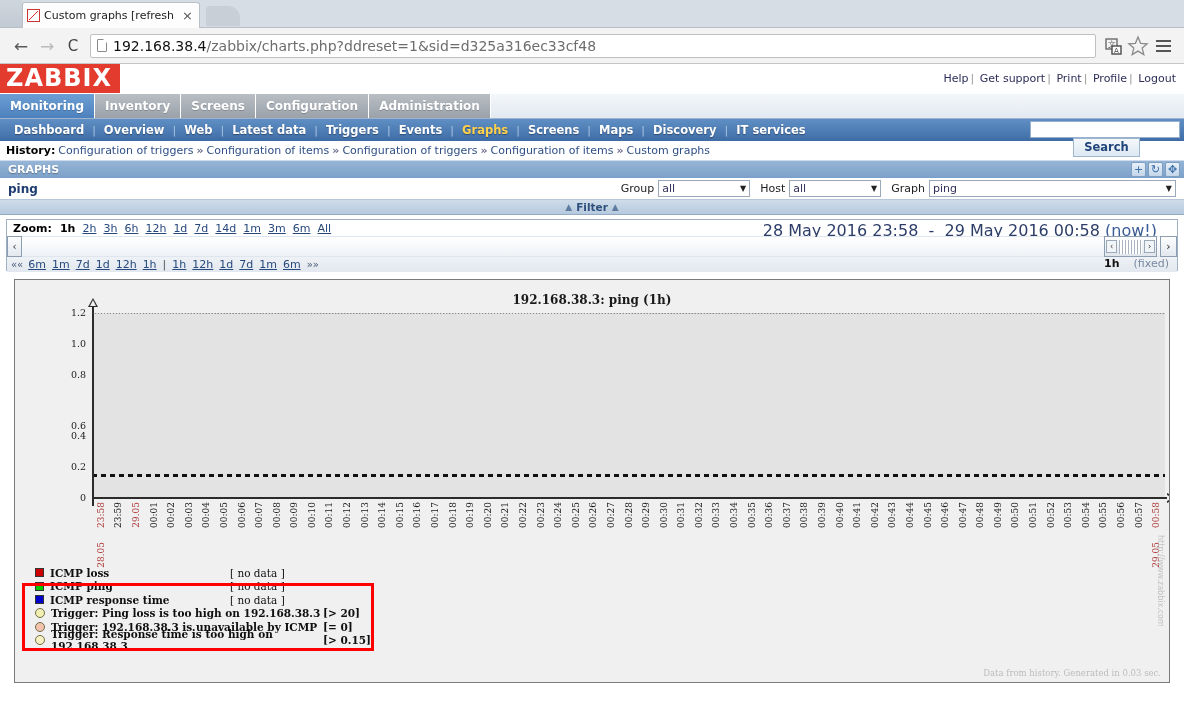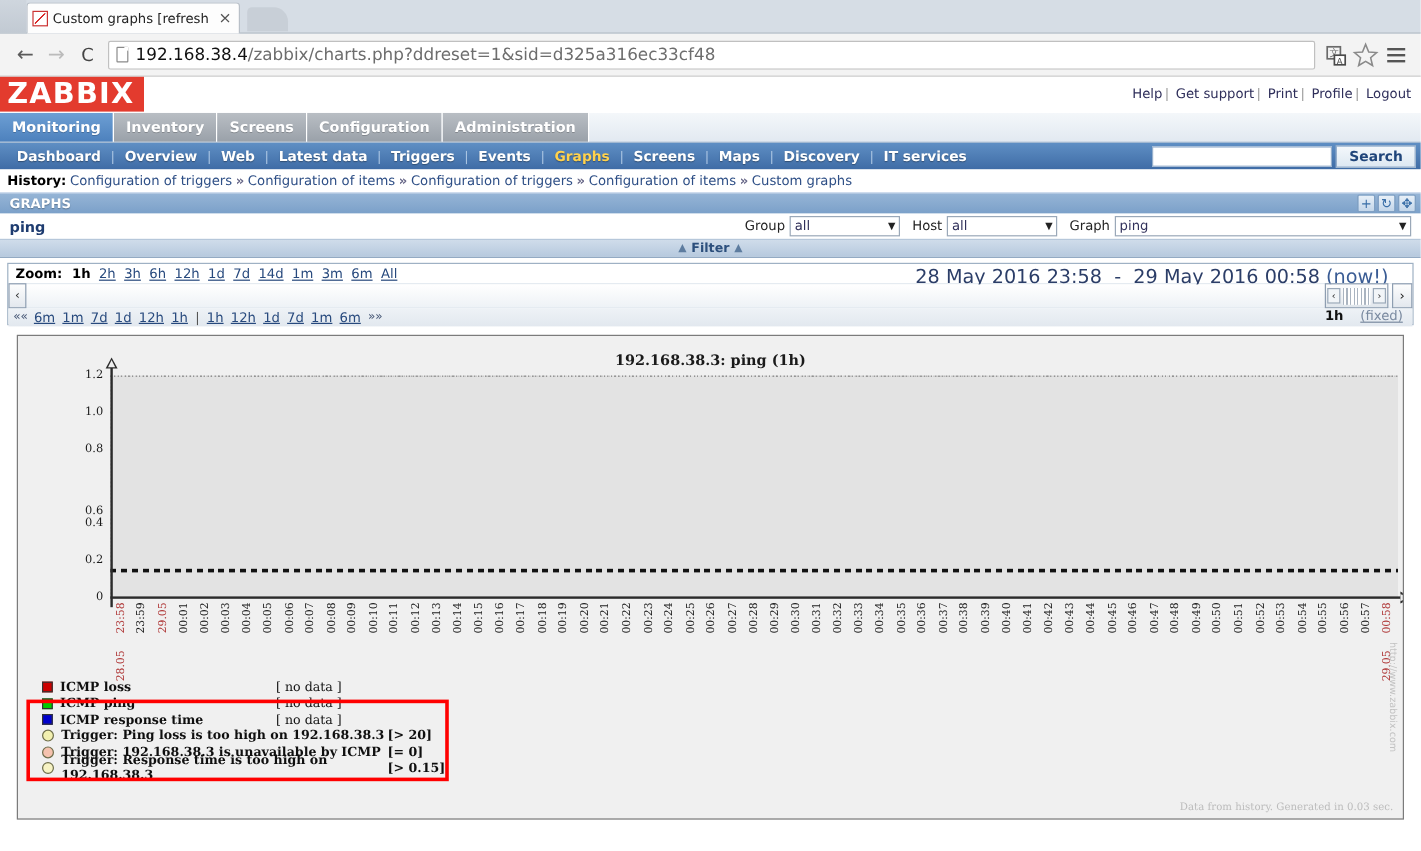--- a/index.html
+++ b/index.html
@@ -180,21 +180,21 @@
   .sm-item {
     font-size: 11.5px; font-weight: bold;
     color: #fff;
     padding: 0 8px;
     text-shadow: 0 1px 1px rgba(0,0,0,.35);
   }
   .sm-item.active { color: #ffd24d; }
   .sm-sep { color: #a9c4e2; font-size: 11px; }
   #zbx-searchbox {
     position: absolute; right: 4px; top: 2px;
-    display: flex; align-items: center;
+    display: flex; align-items: center; flex-direction: column;
   }
   #zbx-search-input {
     width: 150px; height: 17px;
     border: 1px solid #96b0cd;
     background: #fff;
     font-size: 11px;
     padding: 0 3px;
     font-family: "DejaVu Sans", sans-serif;
   }
   #zbx-search-btn {
@@ -370,21 +370,21 @@
   }
   .nav-link { color: #27497d; text-decoration: underline; margin-right: 6px; }
   .nav-arrows { color: #4a5a78; margin-right: 5px; font-size: 10px; }
   .nav-pipe { color: #555; margin-right: 6px; }
   #navrow-right {
     position: absolute; right: 8px; top: 0;
     display: flex; align-items: center; gap: 14px;
     font-size: 11px;
   }
   #navrow-right .period { color: #111; font-weight: bold; }
-  #navrow-right .fixed { color: #7a8aa0; text-decoration: underline; }
+  #navrow-right .fixed { color: #7a8aa0; }
 
   
   #graph-frame {
     margin: 8px 14px 0 14px;
     border: 1px solid #7b7b7b;
     background: #f0f0f0;
     height: 404px;
     position: relative;
     overflow: hidden;
   }

